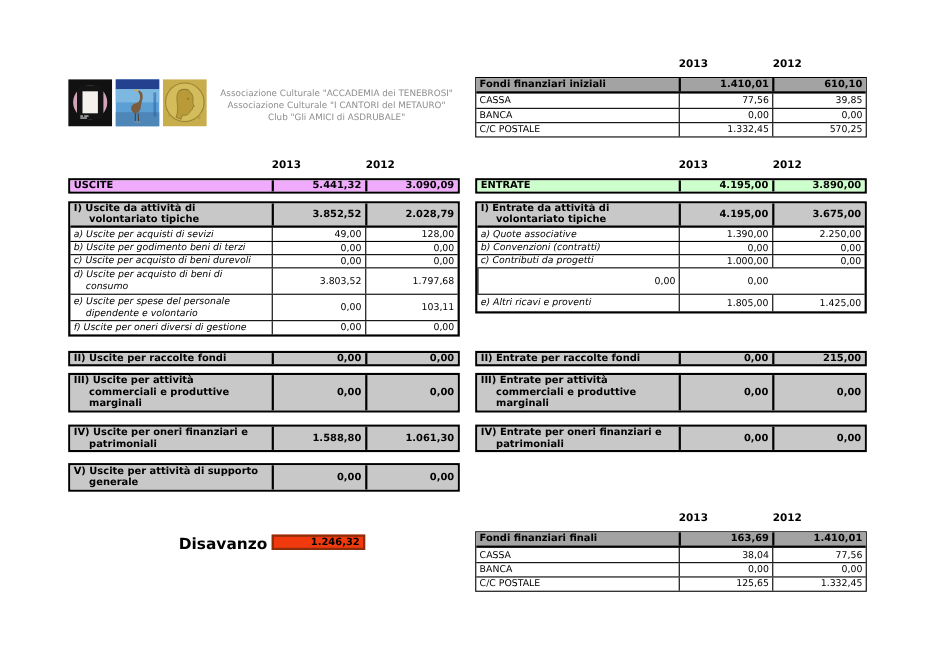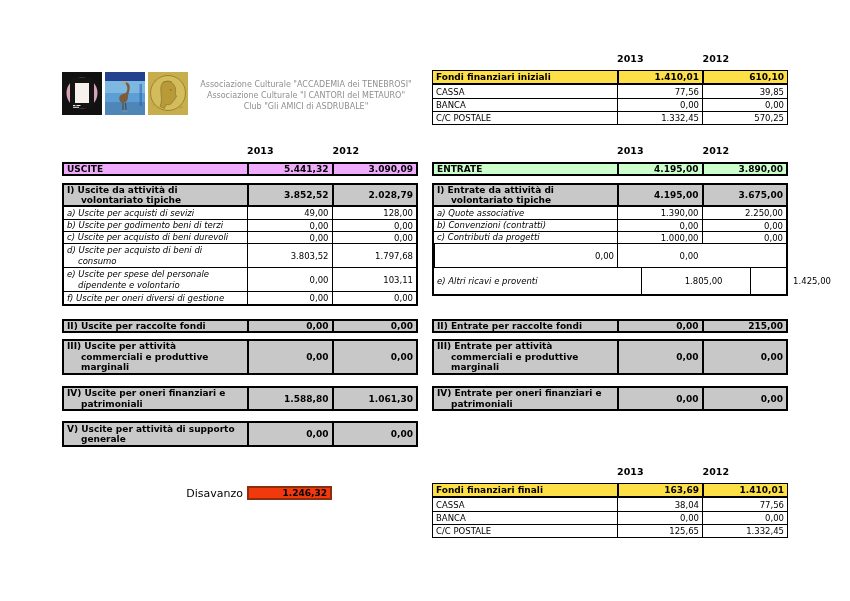--- a/index.html
+++ b/index.html
@@ -33,34 +33,34 @@
   .sum  { background:#f0abfc; }
   .sumg { background:#CCFFCC; }
   .sh   { background:#C8C8C8; }
   .sum .n, .sumg .n, .sh .n { border-left:2px solid #000; font-weight:bold; font-size:9px;padding-left:44px; }
   .i .l span { font-style:italic; font-size:8.5px; }
   .hg { white-space:pre-line; padding-left:14px; text-indent:-14px; line-height:10.5px; }
   .hi { white-space:pre-line; padding-left:11px; text-indent:-11px; line-height:10.5px; }
   .hh  { height:22px; border-bottom:2px solid #000; }
   .h10 { height:10px; } .h12 { height:12px; } .h13 { height:13px; }
   .h21 { height:21px; } .h22 { height:22px; } .h24 { height:24px; }
-  .h25 { height:27px;gap:24px; } .h32 { height:32px; }
+  .h25 { height:16px; } .h32 { height:32px; }
   .bt  { border-top:1px solid #000; }
 
   
   .ftbl { position:absolute; width:356px; border:1px solid #000; background:#fff; }
-  .fh { background:#fde047; height:14px; border-bottom:2px solid #000; }
+  .fh { background:#a3a3a3; height:14px; border-bottom:2px solid #000; }
   .fh .l span { font-weight:bold; font-size:9px; }
   .fh .n { border-left:2px solid #000; font-weight:bold; font-size:9px; }
   .fr { height:13px; }
   .fr .l span { font-size:8.5px; }
 
   
   #dis-label { left:143px; top:487px; width:100px; text-align:right;
-               font-weight:normal; font-size:11px; }
+               font-weight:bold; font-size:14px; }
   #dis-cell  { left:247px; top:486px; width:85px; height:14px;
                background:#F0390D; border:2px solid #8C2E0B;
                display:flex; align-items:center; justify-content:flex-end;
                padding-right:3px; font-weight:bold; font-size:9px; color:#000; }
 </style>
 </head>
 <body>
 
 <div id="sheet">
 

